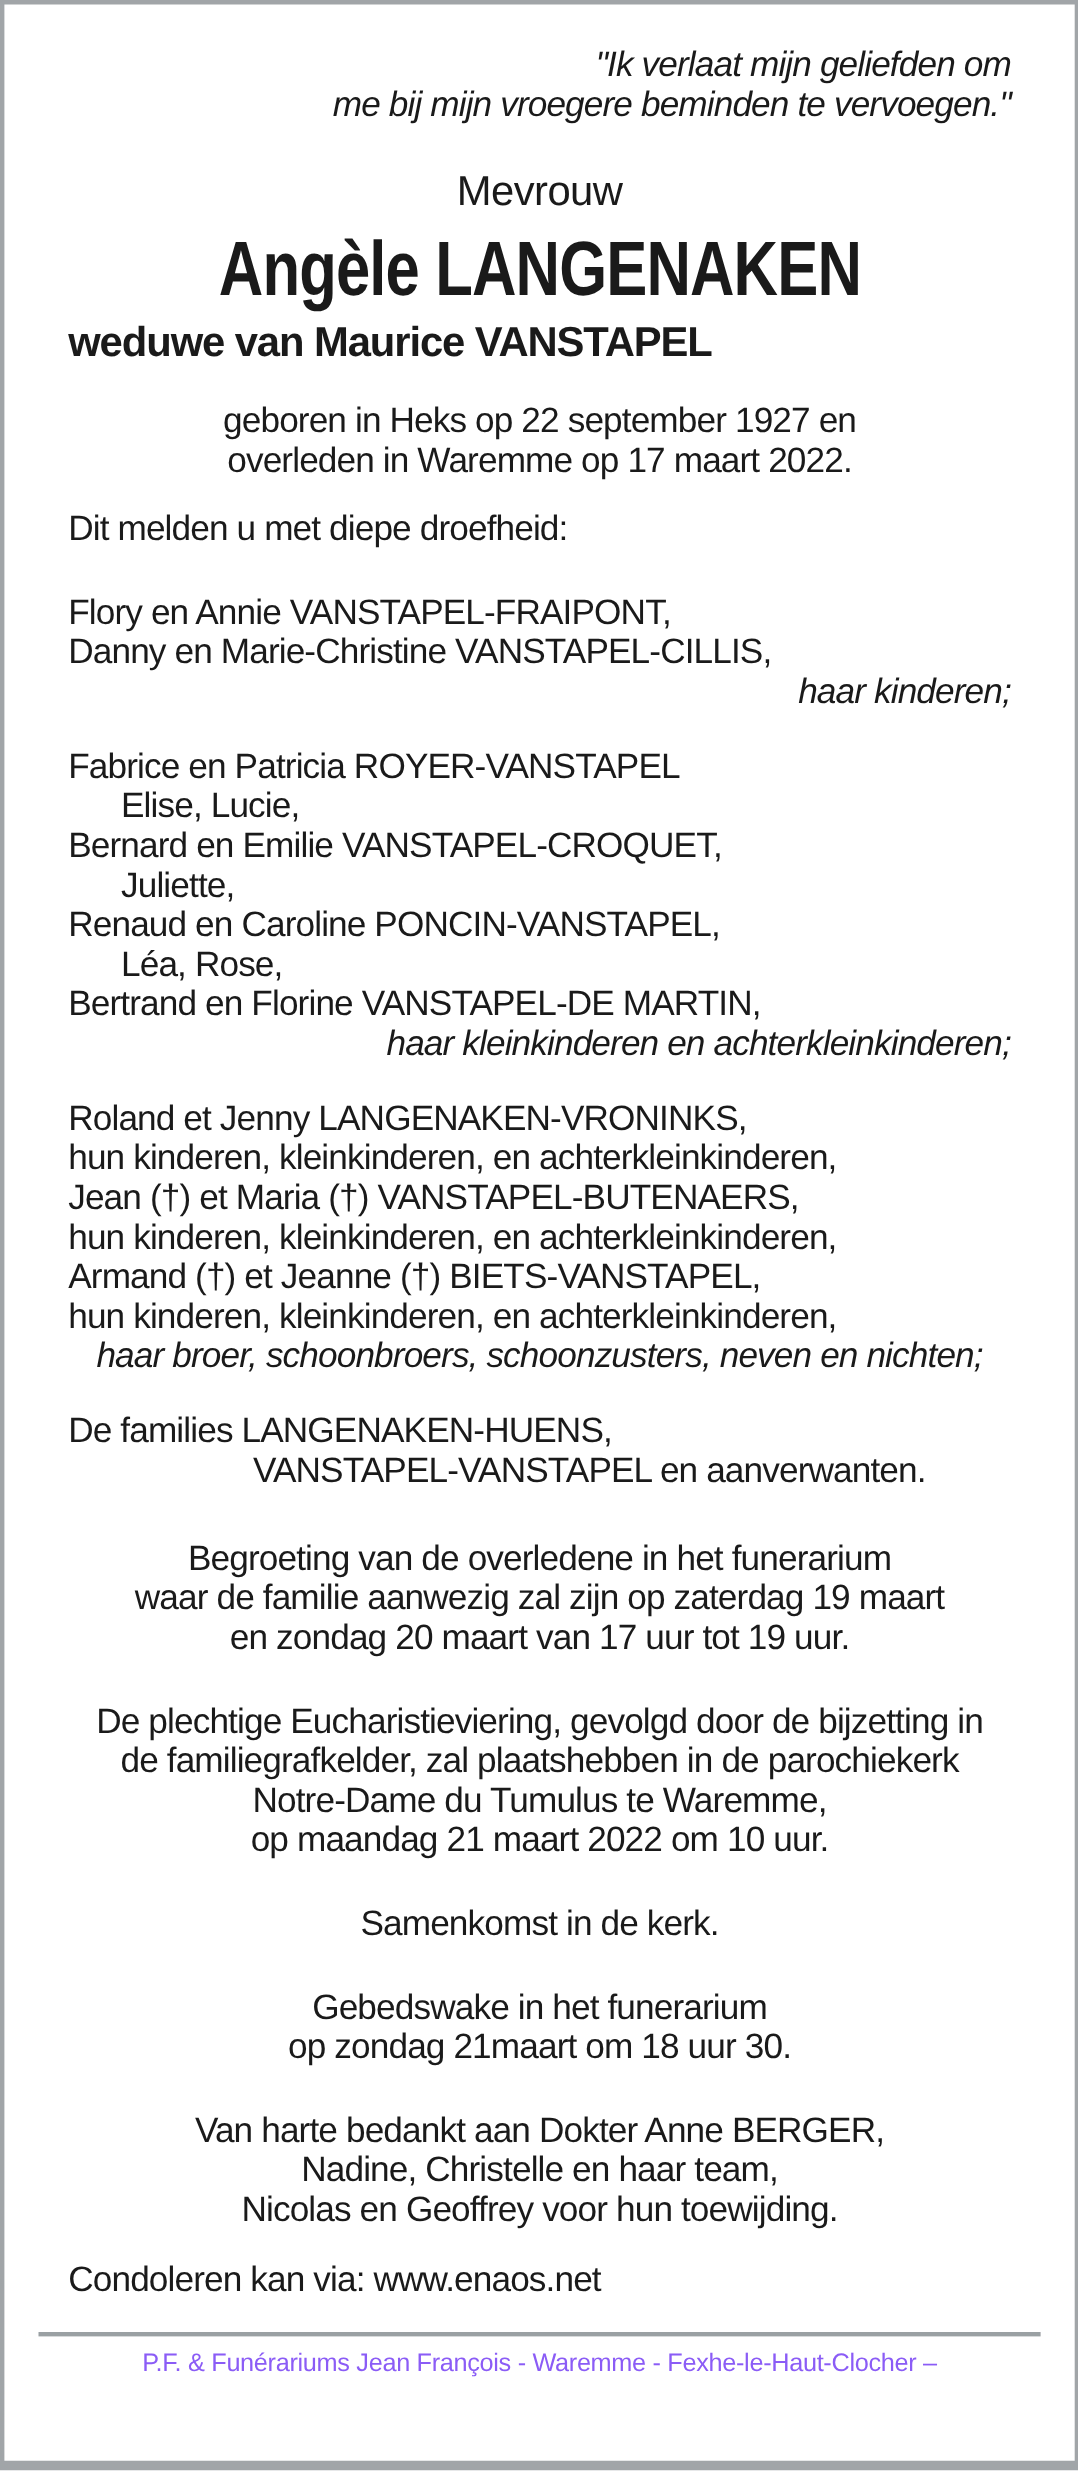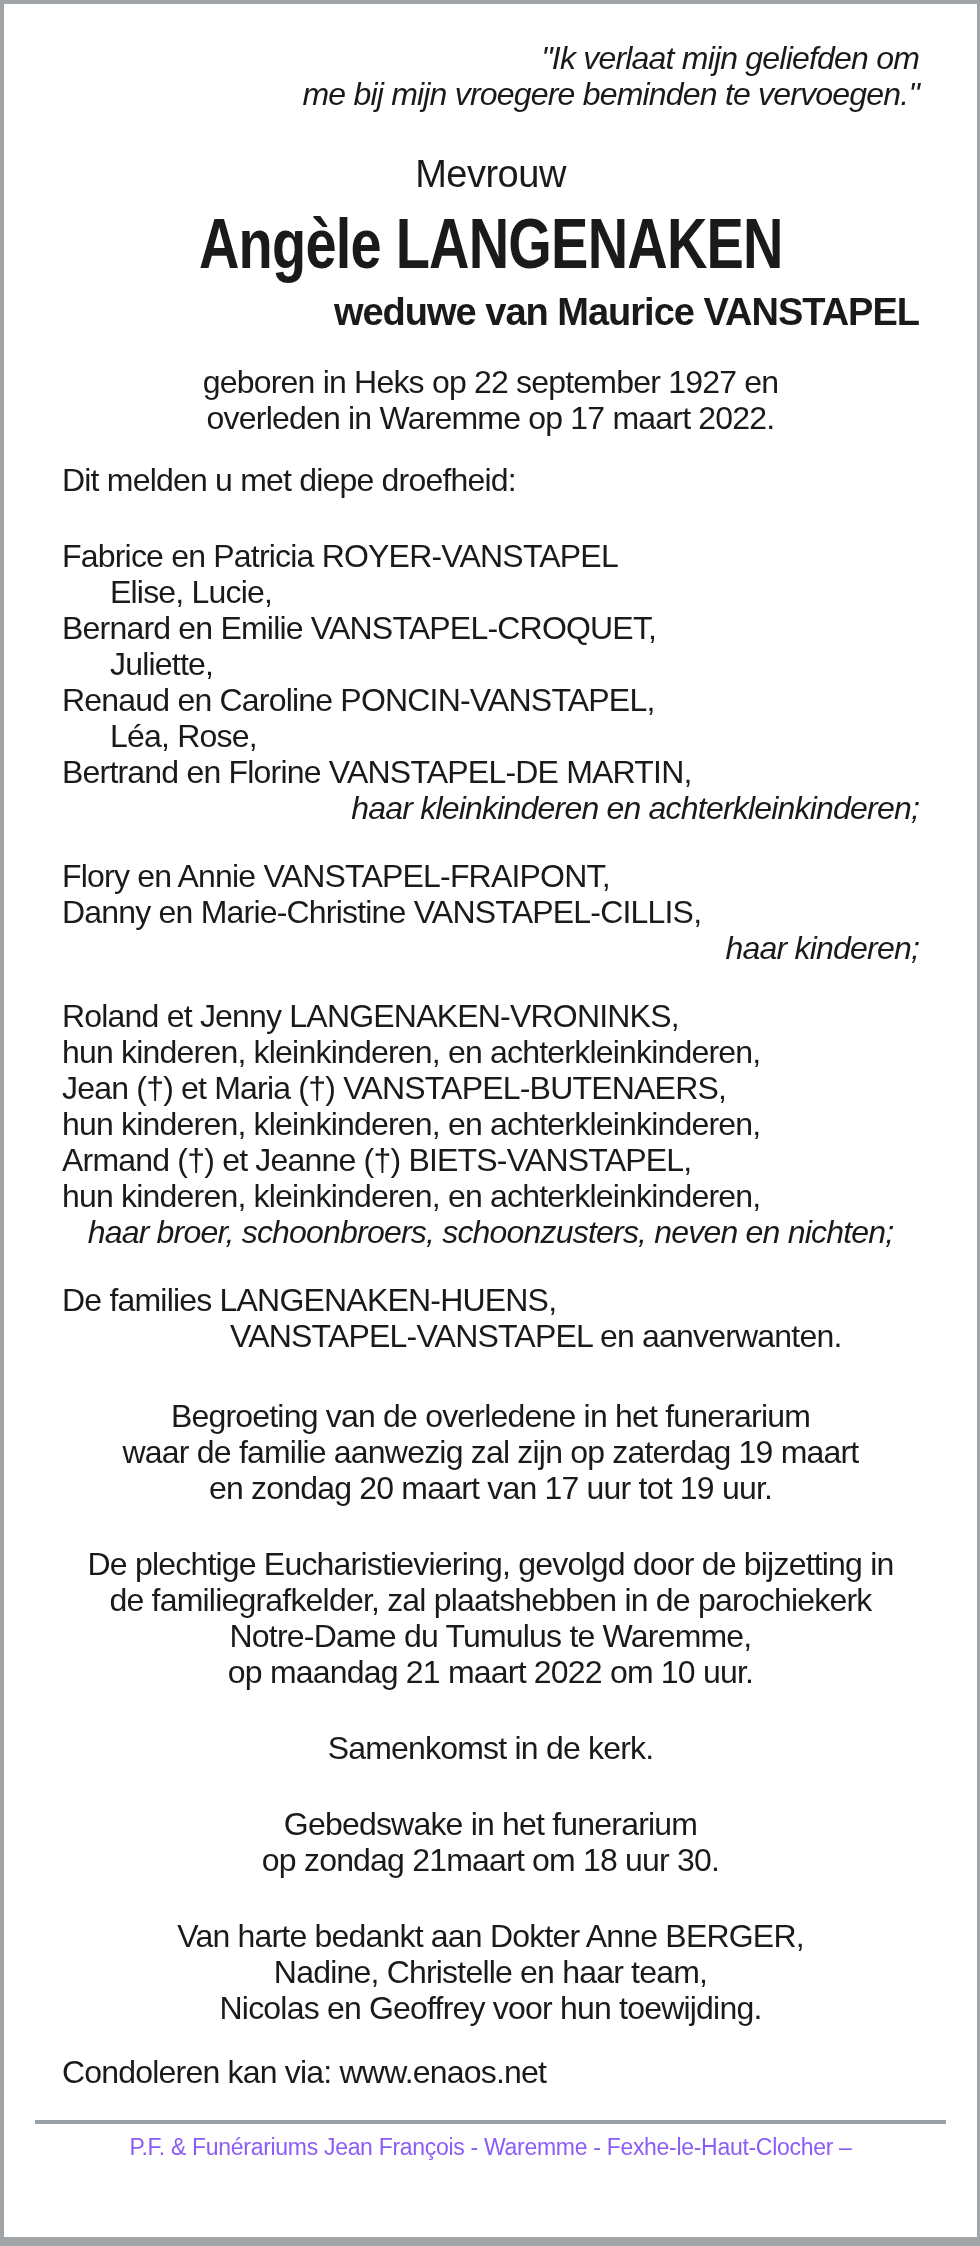--- a/index.html
+++ b/index.html
@@ -32,21 +32,21 @@
     text-align: center; margin: 0 0 8px 0;
   }
   .name {
     text-align: center; font-weight: bold;
     font-size: 70px; line-height: 80px; margin: 0 0 6px 0;
     white-space: nowrap;
   }
   .name .cond { display: inline-block; transform: scaleX(0.8); letter-spacing: -1px; }
   .relation {
     font-size: 38px; line-height: 44px; font-weight: bold; letter-spacing: -1px;
-    text-align: right; margin: 0 0 30px 0;
+    text-align: left; margin: 0 0 30px 0;
   }
   .life { margin-bottom: 26px; }
   .announce { margin-bottom: 40px; }
 
   .group { margin-bottom: 32px; }
   .group-families { margin-bottom: 44px; }
 
   .para { margin-bottom: 40px; }
   .condolence { margin-top: 28px; }
 
@@ -76,34 +76,34 @@
     <div class="relation">weduwe van Maurice VANSTAPEL</div>
 
     <div class="life">
       <div class="line center">geboren in Heks op 22 september 1927 en</div>
       <div class="line center">overleden in Waremme op 17 maart 2022.</div>
     </div>
 
     <div class="line announce">Dit melden u met diepe droefheid:</div>
 
     <div class="group">
+      <div class="line">Flory en Annie VANSTAPEL-FRAIPONT,</div>
+      <div class="line">Danny en Marie-Christine VANSTAPEL-CILLIS,</div>
+      <div class="line it right">haar kinderen;</div>
+    </div>
+
+    <div class="group">
       <div class="line">Fabrice en Patricia ROYER-VANSTAPEL</div>
       <div class="line indent">Elise, Lucie,</div>
       <div class="line">Bernard en Emilie VANSTAPEL-CROQUET,</div>
       <div class="line indent">Juliette,</div>
       <div class="line">Renaud en Caroline PONCIN-VANSTAPEL,</div>
       <div class="line indent">Léa, Rose,</div>
       <div class="line">Bertrand en Florine VANSTAPEL-DE MARTIN,</div>
       <div class="line it right">haar kleinkinderen en achterkleinkinderen;</div>
-    </div>
-
-    <div class="group">
-      <div class="line">Flory en Annie VANSTAPEL-FRAIPONT,</div>
-      <div class="line">Danny en Marie-Christine VANSTAPEL-CILLIS,</div>
-      <div class="line it right">haar kinderen;</div>
     </div>
 
     <div class="group">
       <div class="line">Roland et Jenny LANGENAKEN-VRONINKS,</div>
       <div class="line">hun kinderen, kleinkinderen, en achterkleinkinderen,</div>
       <div class="line">Jean (†) et Maria (†) VANSTAPEL-BUTENAERS,</div>
       <div class="line">hun kinderen, kleinkinderen, en achterkleinkinderen,</div>
       <div class="line">Armand (†) et Jeanne (†) BIETS-VANSTAPEL,</div>
       <div class="line">hun kinderen, kleinkinderen, en achterkleinkinderen,</div>
       <div class="line it center">haar broer, schoonbroers, schoonzusters, neven en nichten;</div>

